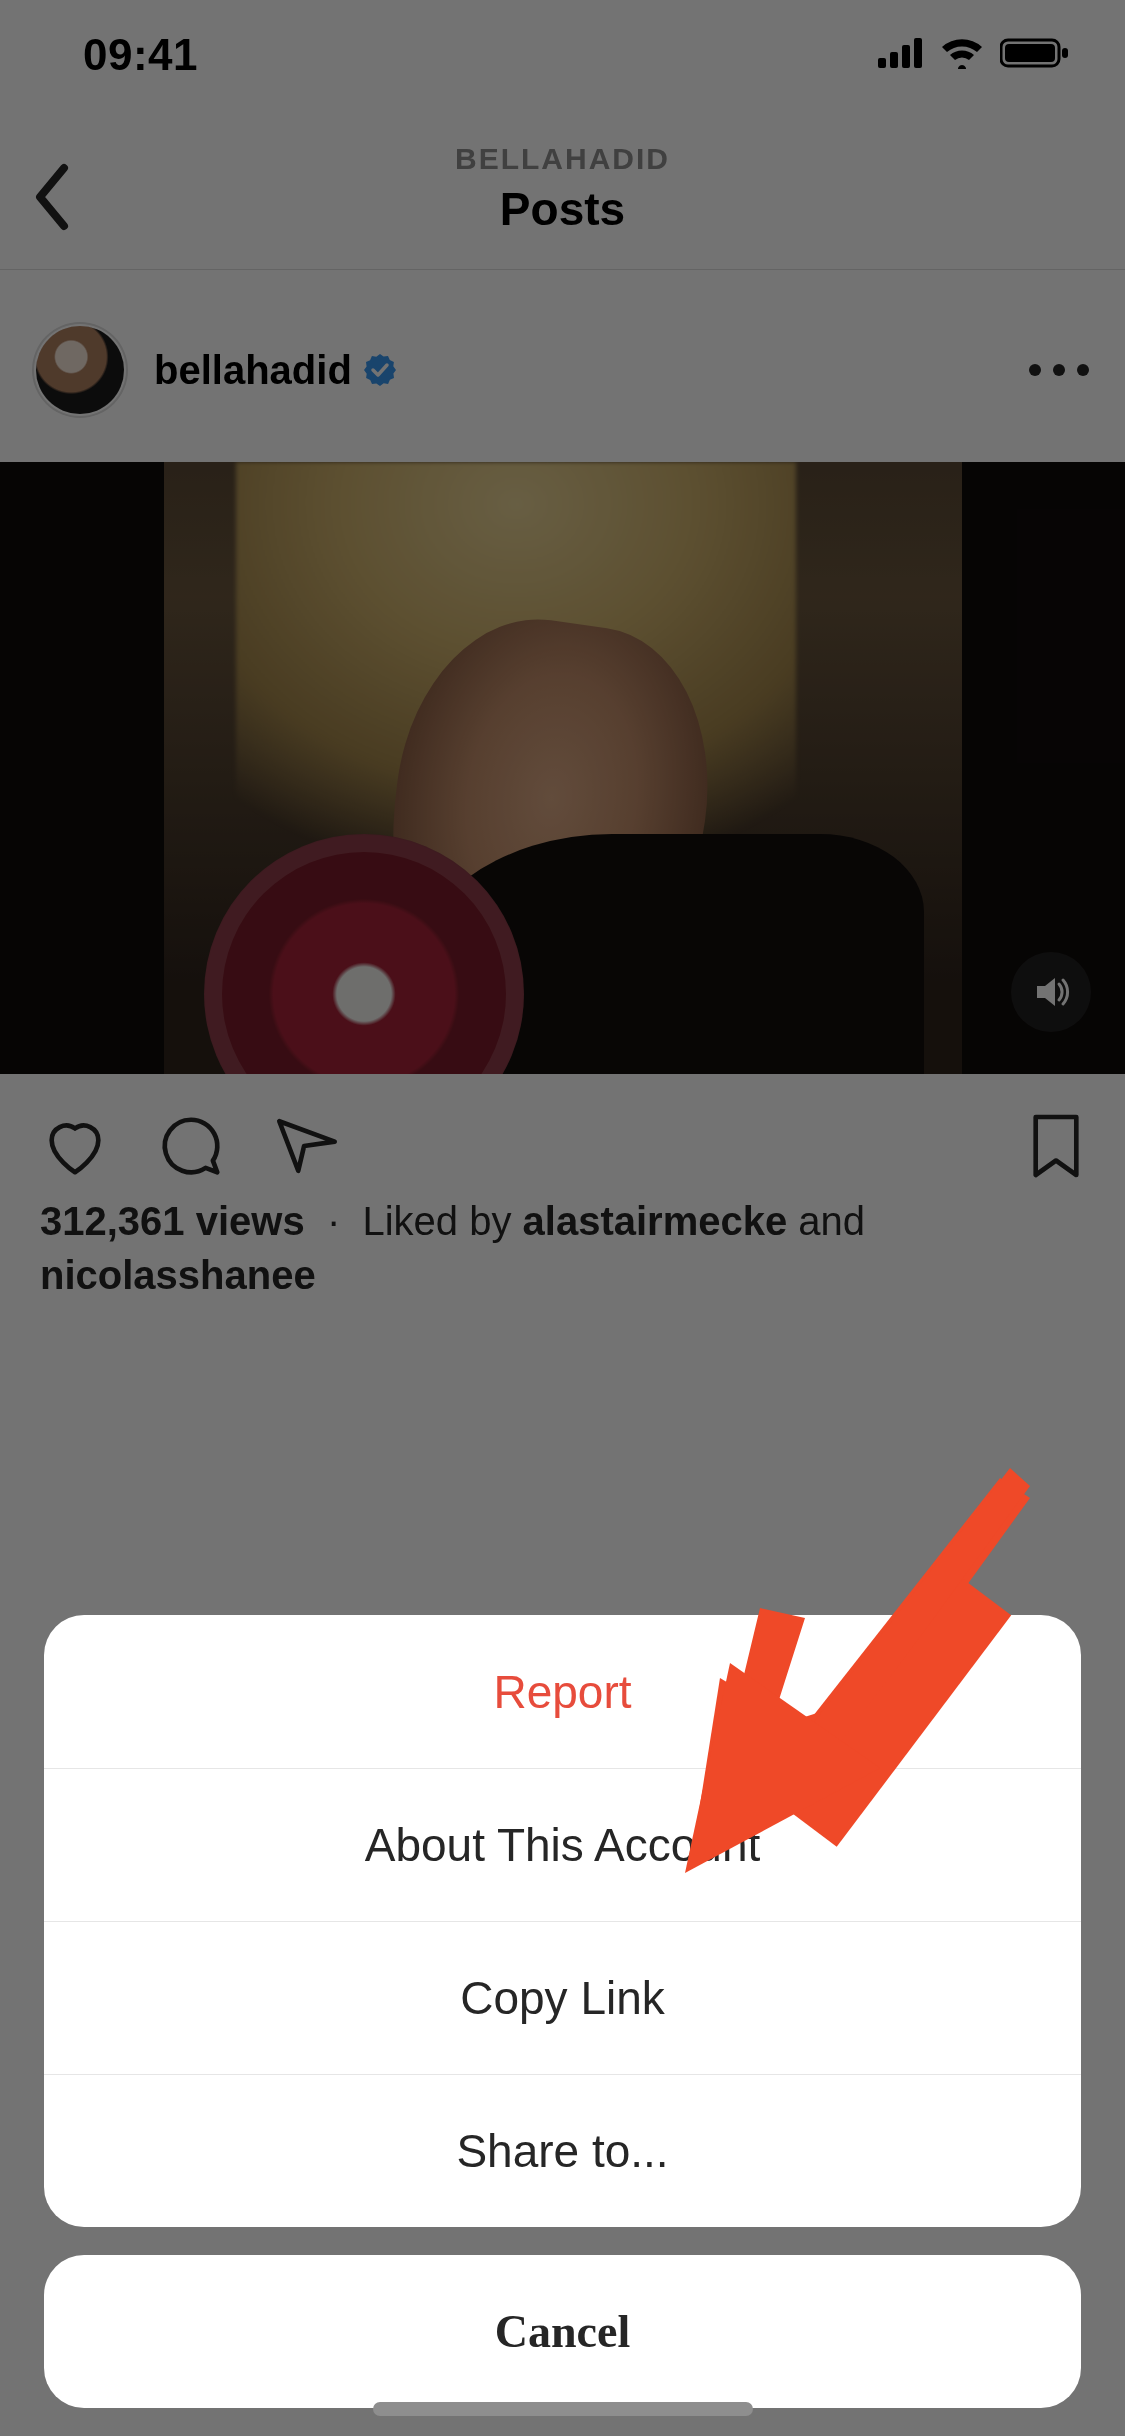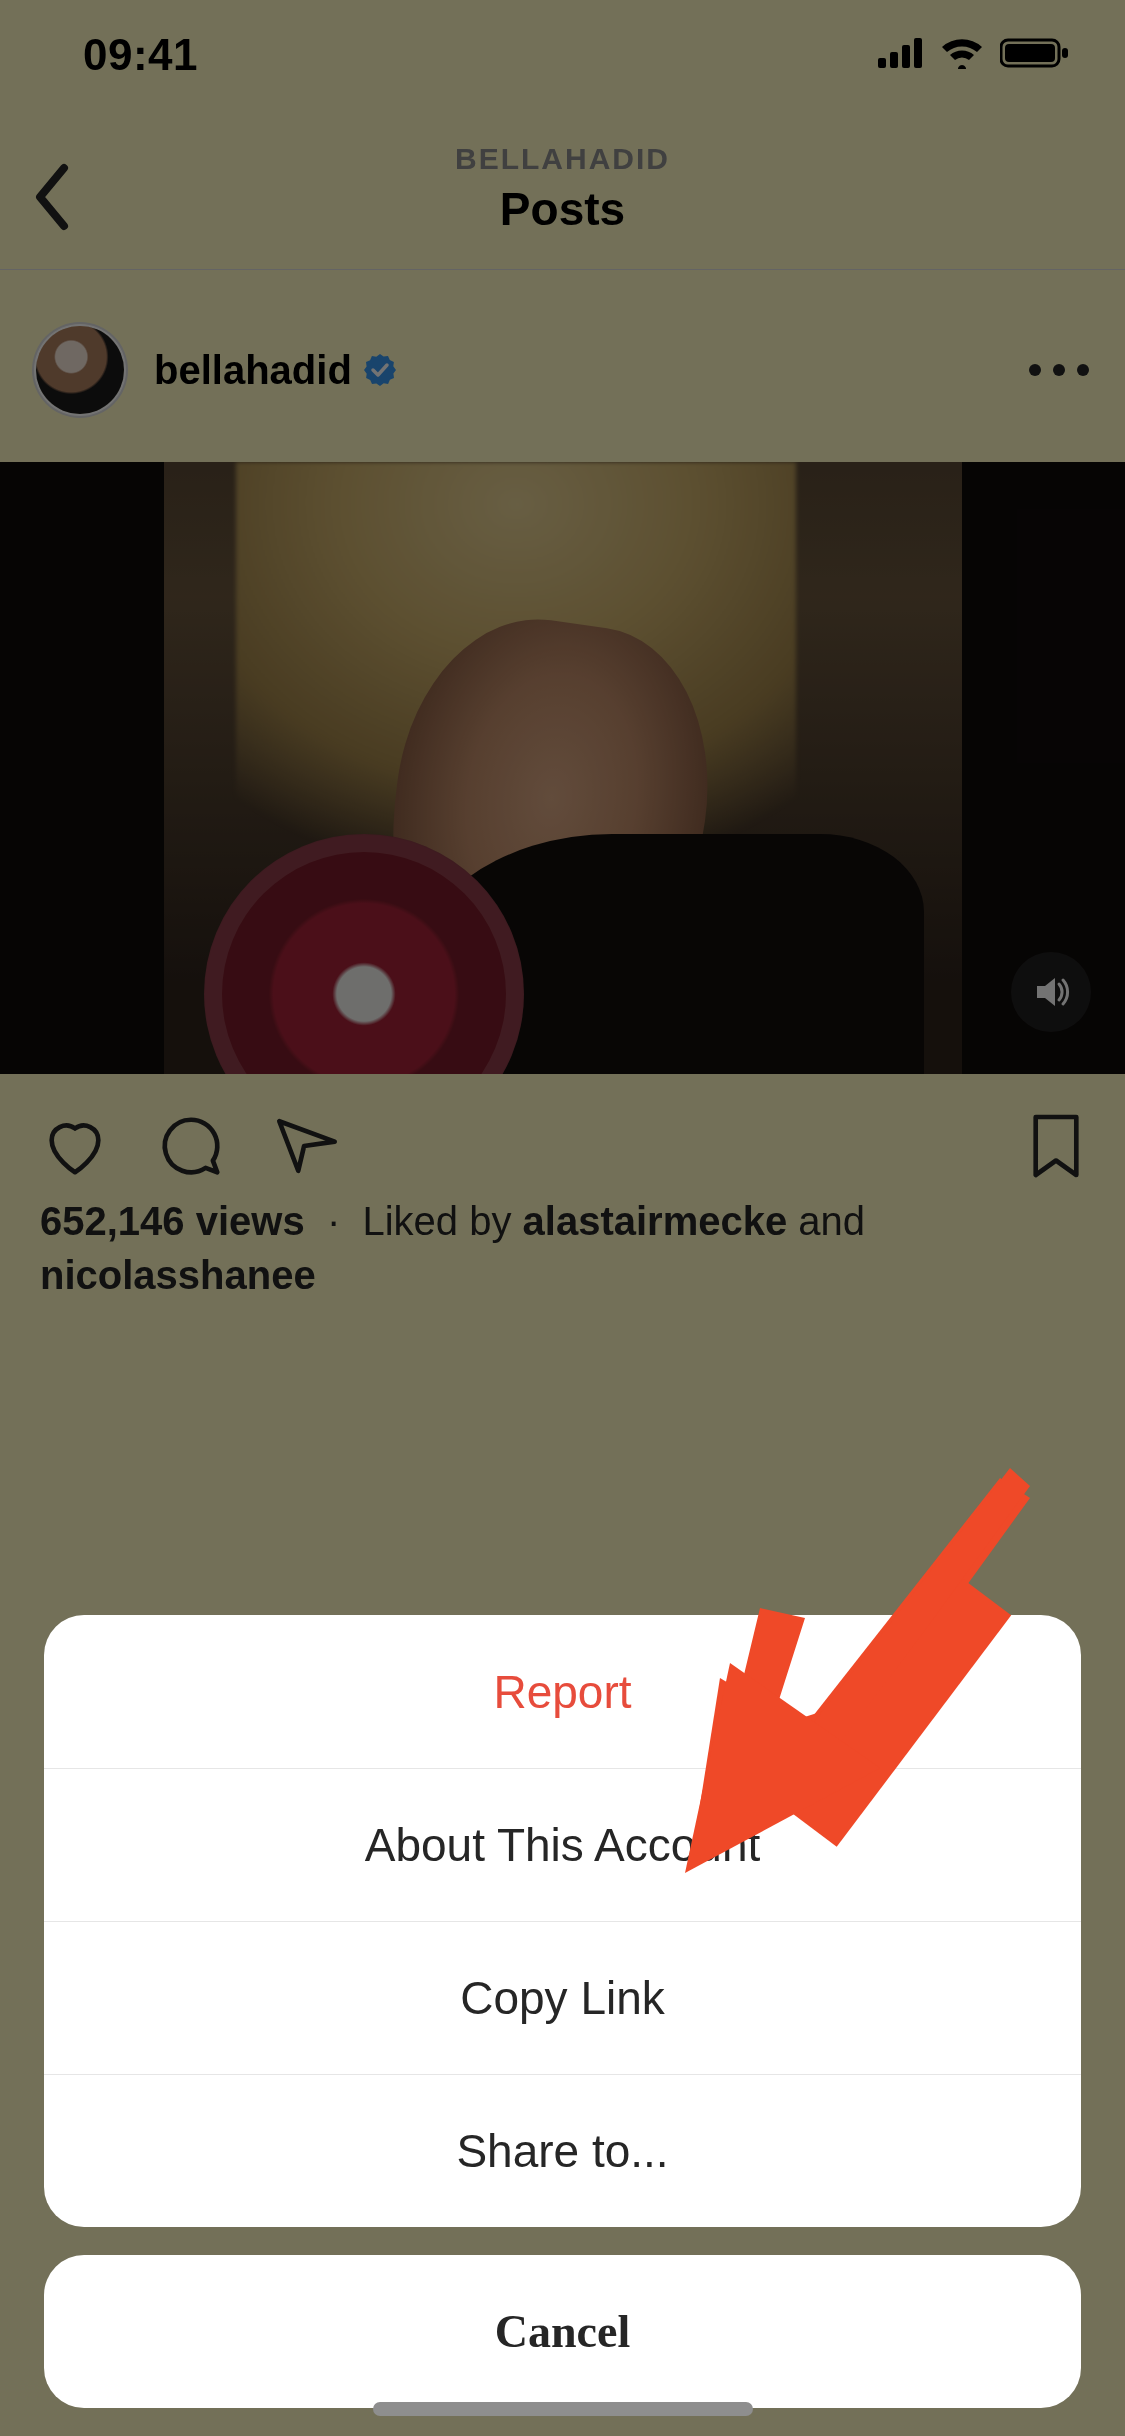--- a/index.html
+++ b/index.html
@@ -1,17 +1,17 @@
 <!DOCTYPE html>
 <html><head>
 <meta charset="utf-8">
 <style>
   * { margin: 0; padding: 0; box-sizing: border-box; font-family: -apple-system, BlinkMacSystemFont, "Helvetica Neue", Arial, sans-serif; -webkit-font-smoothing: antialiased; }
   html, body { width: 1125px; height: 2436px; background: #000; overflow: hidden; }
-  .screen { position: relative; width: 1125px; height: 2436px; background: #fef9c3; }
+  .screen { position: relative; width: 1125px; height: 2436px; background: #ffffff; }
   .dim-overlay { position: absolute; inset: 0; background: rgba(0,0,0,0.55); z-index: 50; pointer-events: none; }
 
   
   .statusbar { position: absolute; top: 0; left: 0; right: 0; height: 110px; display: flex; align-items: center; justify-content: space-between; padding: 0 55px; z-index: 10; }
   .statusbar .time { font-size: 44px; font-weight: 700; letter-spacing: 0.5px; padding-left: 28px; }
   .statusbar .right { display: flex; align-items: center; gap: 16px; }
 
   
   .navhead { position: absolute; top: 120px; left: 0; right: 0; height: 150px; border-bottom: 1px solid #ddd; z-index: 5; }
   .back { position: absolute; left: 32px; top: 42px; }
@@ -154,21 +154,21 @@
     </span>
     <span class="bookmark">
       <svg width="58" height="70" viewBox="0 0 40 48">
           <path d="M6 4h28v40l-14-10L6 44z" fill="none" stroke="#262626" stroke-width="3.2" stroke-linejoin="round"></path>
         </svg>
     </span>
   </div>
 
   <div class="meta">
     <div class="views-line">
-      <b>652,146 views</b>
+      <b>312,361 views</b>
       <span> &nbsp;·&nbsp; </span>
       <span>Liked by</span>
       <span> </span>
       <b>alastairmecke</b>
       <span> </span>
       <span>and</span>
       <span> </span>
       <b>nicolasshanee</b>
     </div>
   </div>

